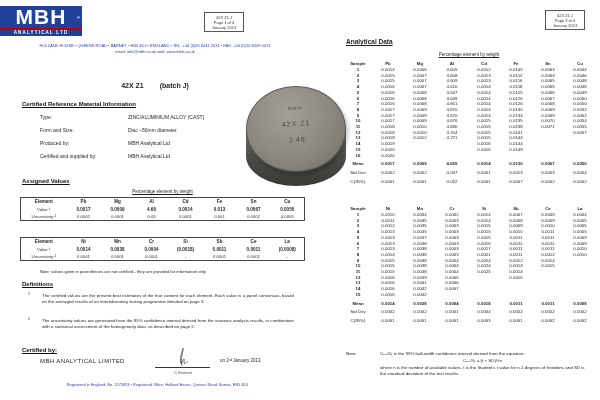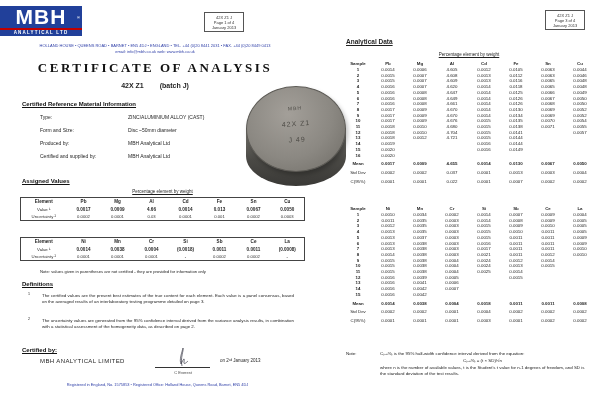--- a/index.html
+++ b/index.html
@@ -105,21 +105,20 @@
 
     <div class="refbox refbox-left">
       <div>42X Z1 J</div>
       <div>Page 1 of 4</div>
       <div>January 2013</div>
     </div>
 
     <div class="addr addr1">HOLLAND HOUSE • QUEENS ROAD • BARNET • EN5 4DJ • ENGLAND • TEL. +44 (0)20 8441 2031 • FAX. +44 (0)20 8449 0413</div>
     <div class="addr addr2">email: info@mbh.co.uk    web: www.mbh.co.uk</div>
 
-    <h1 class="title">CERTIFICATE  OF  ANALYSIS</h1>
 
     <div class="subtitle">
       <span>42X Z1</span>
       <span>(batch J)</span>
     </div>
 
     <h2 class="sec-head crm-head">Certified Reference Material Information</h2>
     <div class="crm-rows">
       <div class="crm-row">
         <span class="crm-label">Type:</span>

